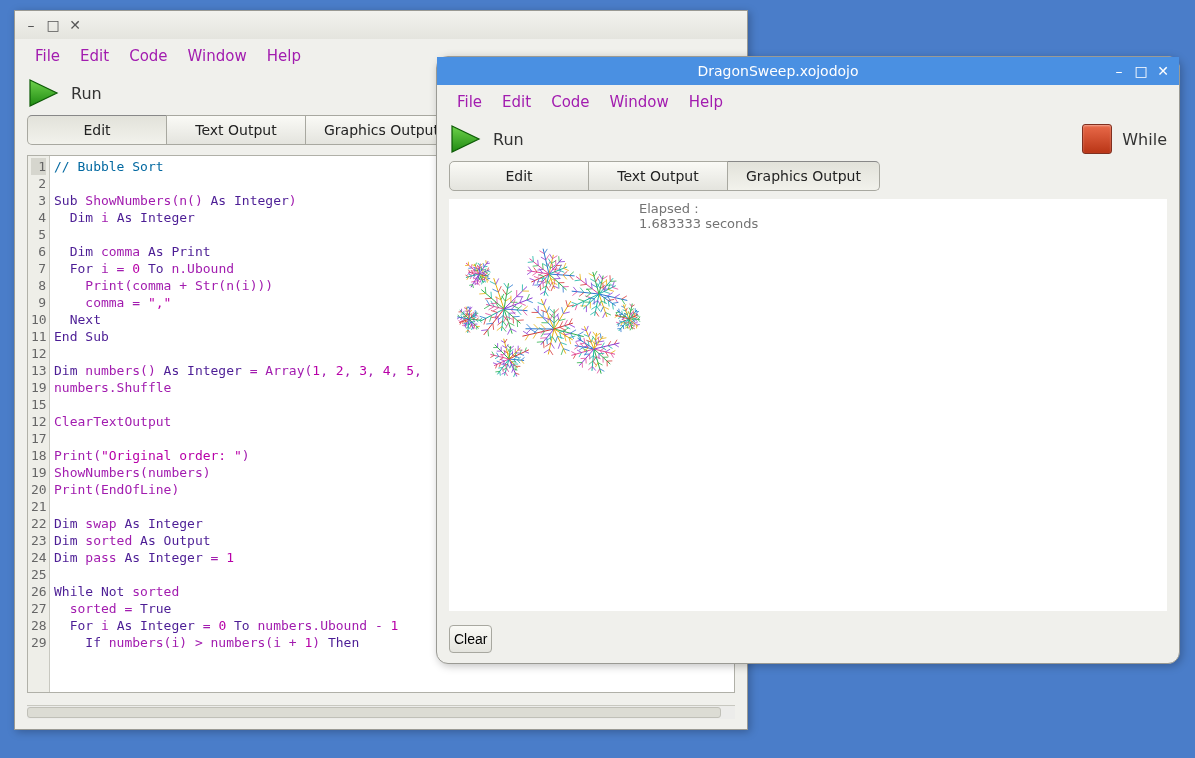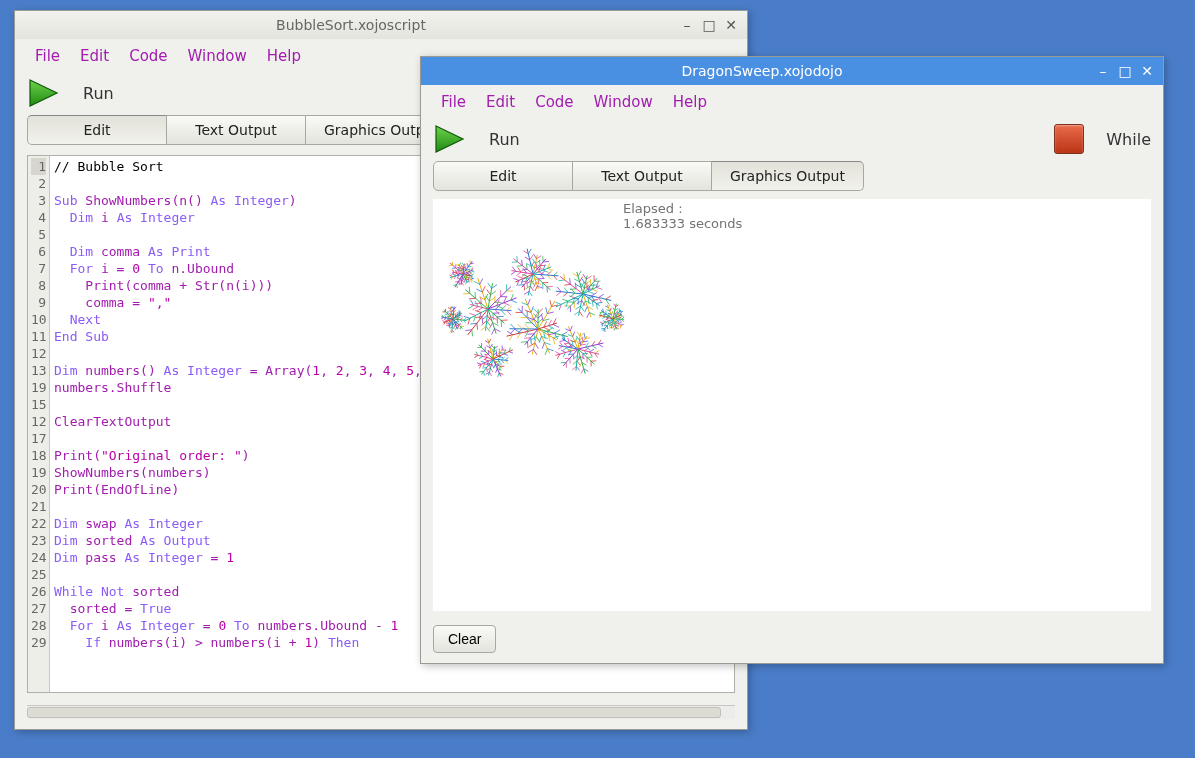--- a/index.html
+++ b/index.html
@@ -55,21 +55,21 @@
     padding: 6px 12px 4px 12px;
     font-size: 15px;
     color:#a21caf;
   }
   .menubar div { padding: 2px 8px; cursor:pointer; }
 
   .toolbar {
     display:flex;
     align-items:center;
     padding: 6px 12px;
-    gap:22px;
+    gap:10px;
     text-align:center;
   }
   .play-icon svg { display:block; }
   .stop-icon { width:30px; height:30px; background:linear-gradient(#e96a4a,#b93516); border:1px solid #803020; border-radius:3px; box-shadow:inset 0 1px 2px rgba(255,255,255,.4); }
   .tool-lbl { font-size:16px; color:#333; }
   .spacer { flex:1; }
 
   .tabbar {
     display:flex;
     margin: 0 12px;
@@ -119,65 +119,64 @@
   .code {
     flex:1;
     font-family: "DejaVu Sans Mono","Liberation Mono","Courier New",monospace;
     font-size:13px;
     line-height:17px;
     padding: 2px 4px;
     white-space:pre;
     color:#000;
     overflow:hidden;
   }
-  .kw  { color:#8b5cf6; }
+  .kw  { color:#4c1d95; }
   .num { color:#b800a8; }
   .str { color:#b800a8; }
-  .cmt { color:#000000;margin-top:41px; }
+  .cmt { color:#0369a1;margin-top:41px; }
   .id  { color:#a21caf; }
 
   
   .gfx-area {
     flex:1;
     background:#fff;
     margin:8px 12px 8px 12px;
     position:relative;
     min-height:300px;
   }
   .elapsed-text { position:absolute; top:2px; left:190px; font-size:13px; color:#737373; }
   .fractal { position:absolute; top:20px; left:0; }
   .fractal svg { display:block; }
 
   .btn-clear {
     margin:6px 12px 10px 12px;
-    padding:5px 14px;
+    padding:5px 4px;
     background:linear-gradient(#fafaf6,#e4e4de);
     border:1px solid #a8a8a0;
     border-radius:4px;
     font-size:14px;
     cursor:pointer;
     align-self:flex-start;
   }
 
   
   #win-bubble {
     left:14px; top:10px; width:734px; height:720px;
   }
   #win-dragon {
-    left:420px; top:56px; width:744px; height:608px;
+    left:436px; top:56px; width:744px; height:608px;border-radius:12px;
   }
   .scroll-h { height:14px; background:#ececea; border-top:1px solid #c8c8c0; margin:0 12px 10px 12px; position:relative; }
   .scroll-h::before { content:""; position:absolute; left:0; right:14px; top:1px; bottom:1px; background:#dcdcd4; border:1px solid #c0c0b8; border-radius:3px; }
 </style>
 </head>
 <body>
 
 <div id="win-bubble" class="win">
   <div class="titlebar inactive">
-    <span class="title">BubbleSort.xojoscript</span>
     <div class="btns">
       <div class="tb-btn">–</div>
       <div class="tb-btn">□</div>
       <div class="tb-btn">✕</div>
     </div>
   </div>
 
   <div class="menubar">
     <div>File</div>
     <div>Edit</div>

